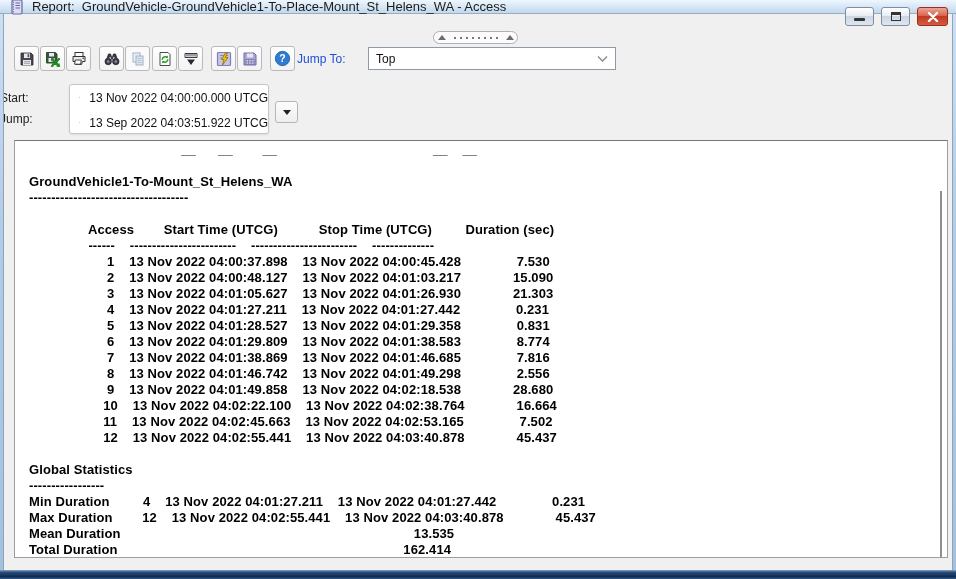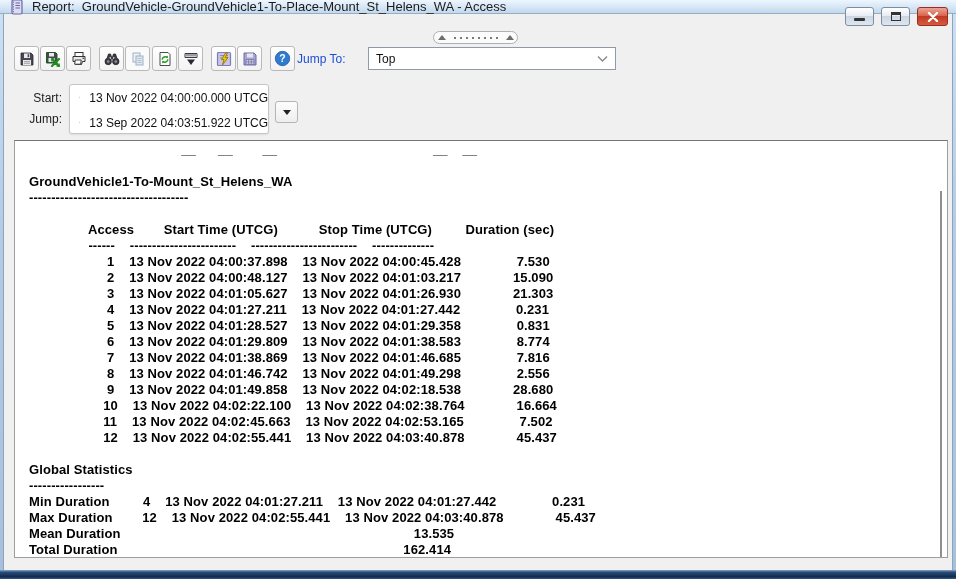--- a/index.html
+++ b/index.html
@@ -37,21 +37,21 @@
   .grip-dots i{width:2px;height:2px;background:#7a7a7a;display:block;}
   
   .tbtn{position:absolute;top:46px;width:25px;height:25px;border:1px solid #b9b9b9;border-radius:3px;
     background:linear-gradient(to bottom,#ffffff,#f3f3f3);display:flex;align-items:center;justify-content:center;cursor:default;}
   .tbtn.disabled{background:#fafafa;}
   .jump-label{position:absolute;left:297px;top:52px;font-size:12px;color:#1d4ed8;}
   .combo{position:absolute;left:350px;top:47px;width:248px;height:23px;background:#fff;
     border:1px solid #8f9aa6;display:flex;align-items:center;padding-left:7px;font-size:12px;color:#111;margin-left:18px;}
   .combo .chev{position:absolute;right:7px;top:7px;}
   
-  .time-label{position:absolute;font-size:12px;color:#1b1b1b;width:62px;text-align:right;}
+  .time-label{position:absolute;font-size:12px;color:#1b1b1b;width:62px;text-align:left;}
   .time-box{position:absolute;left:69px;top:84px;width:200px;height:50px;background:#fff;
     border:1px solid #c6c6c6;border-radius:3px;box-shadow:0 1px 2px rgba(0,0,0,0.08);}
   .time-row{height:25px;display:flex;align-items:center;padding-left:9px;font-size:12px;color:#111;gap:9px;white-space:pre;}
   .drop-btn{position:absolute;left:275px;top:101px;width:23px;height:22px;border:1px solid #b5b5b5;border-radius:3px;
     background:linear-gradient(to bottom,#fdfdfd,#eeeeee);display:flex;align-items:center;justify-content:center;}
   .tri-down{width:0;height:0;border-left:4px solid transparent;border-right:4px solid transparent;
     border-top:5px solid #222;}
   
   .report-area{position:absolute;left:14px;top:140px;width:934px;height:418px;background:#fff;
     border:1px solid #9d9d9d;border-top:1px solid #767676;overflow:hidden;}

